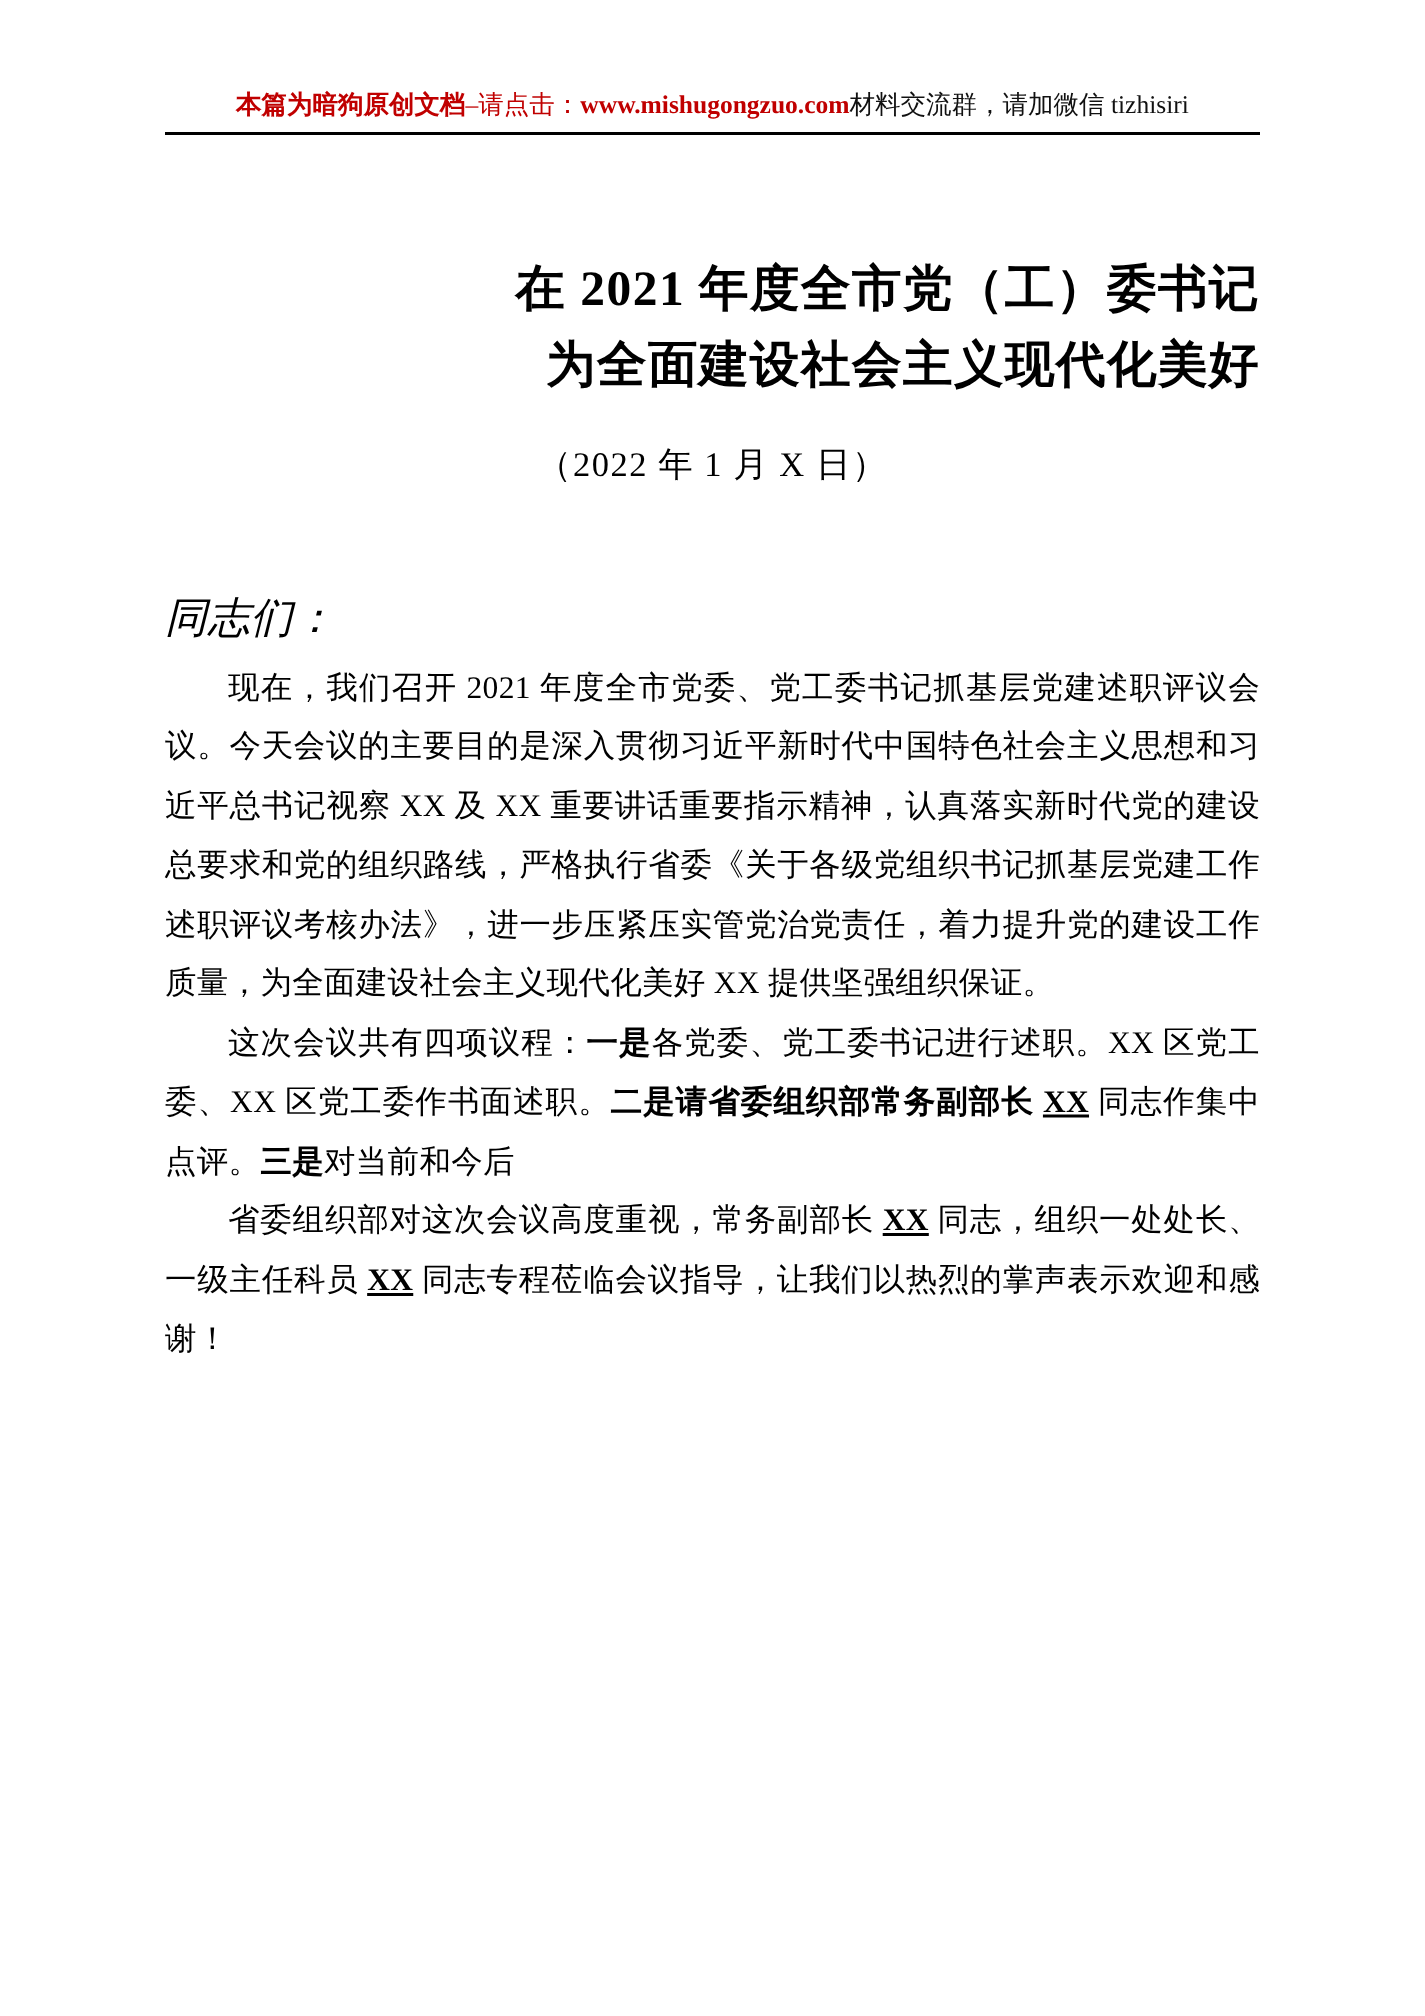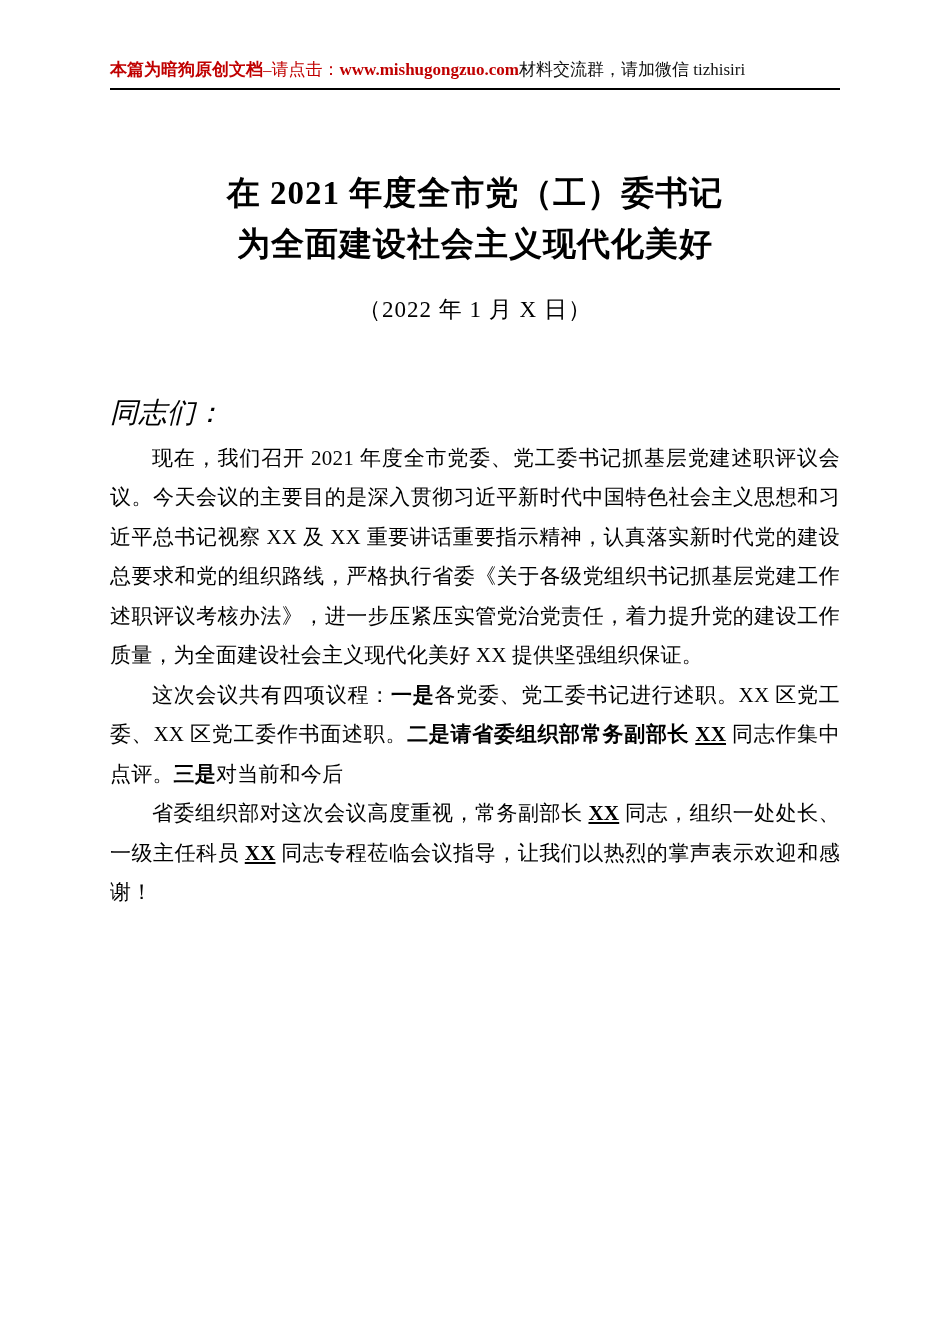--- a/index.html
+++ b/index.html
@@ -19,20 +19,21 @@
     width: 950px;
     height: 1344px;
     box-sizing: border-box;
     padding: 0 110px;
     position: relative;
   }
 
   
   .watermark {
     margin-top: 58px;
+    text-align: center;
     font-size: 17px;
     line-height: 1.4;
     white-space: nowrap;
     font-family: "Liberation Serif", "DejaVu Serif", serif;
   }
   .wm-red {
     color: #c00000;
     font-weight: bold;
   }
   .wm-dash {
@@ -57,20 +58,21 @@
     margin-top: 78px;
     text-align: center;
     font-size: 33px;
     font-weight: bold;
     line-height: 1.55;
     letter-spacing: 1px;
     font-family: "Liberation Serif", "DejaVu Serif", serif;
   }
   .doc-title .line {
     display: block;
+    text-align: right;
   }
 
   .doc-date {
     margin-top: 24px;
     text-align: center;
     font-size: 23px;
     letter-spacing: 1px;
   }
 
   

